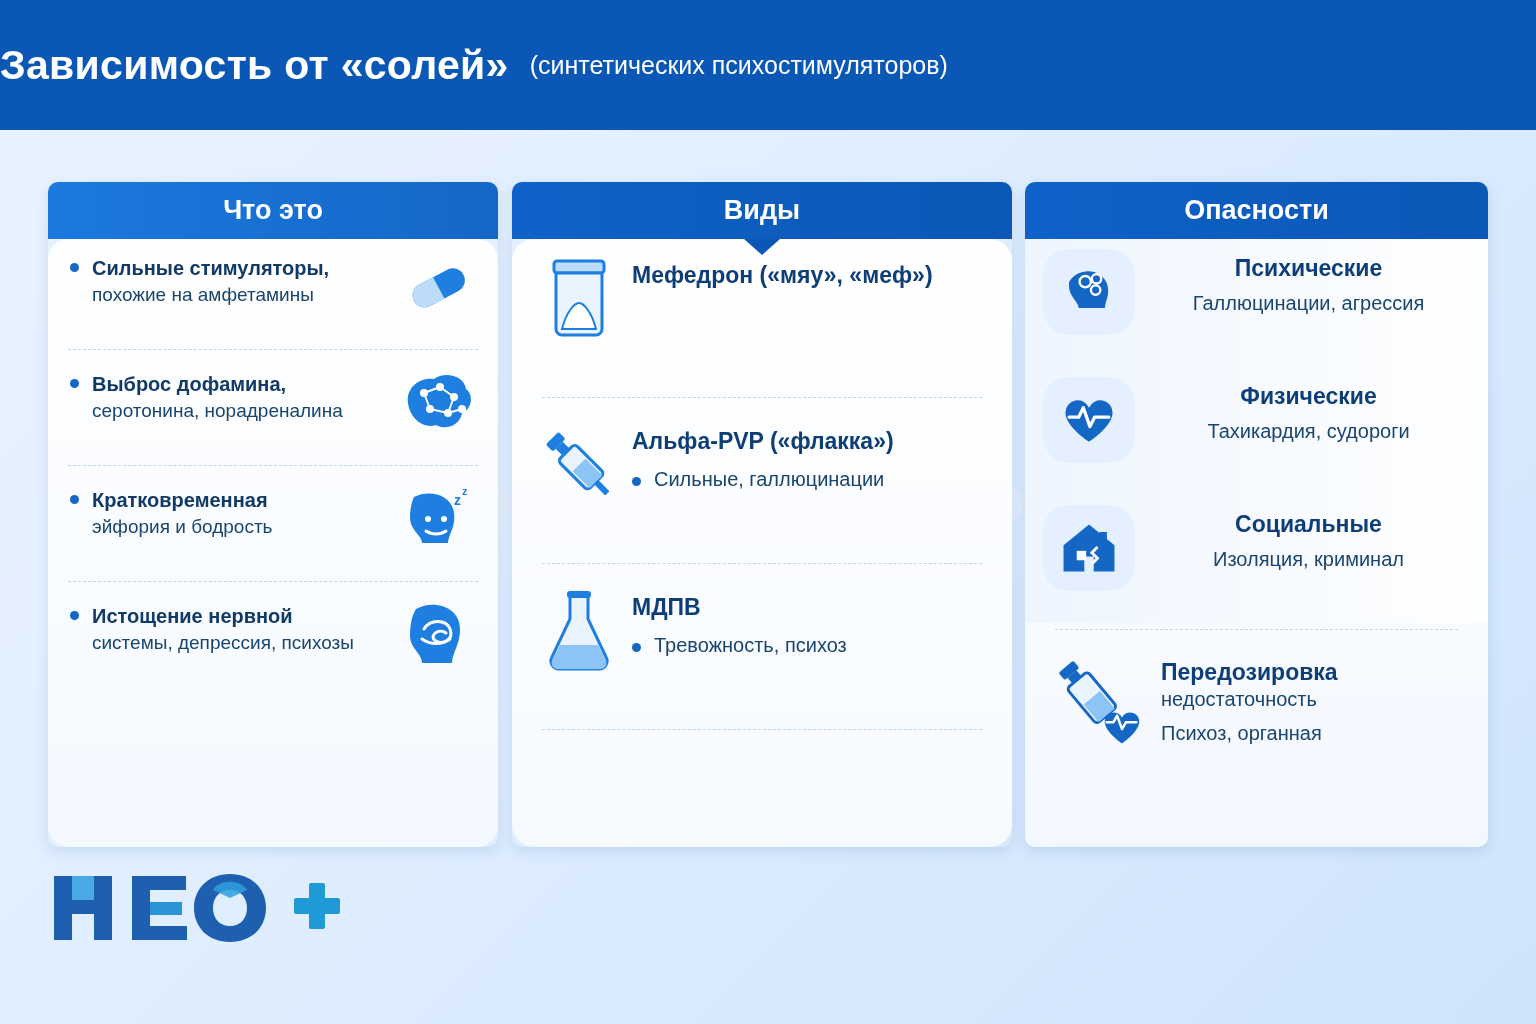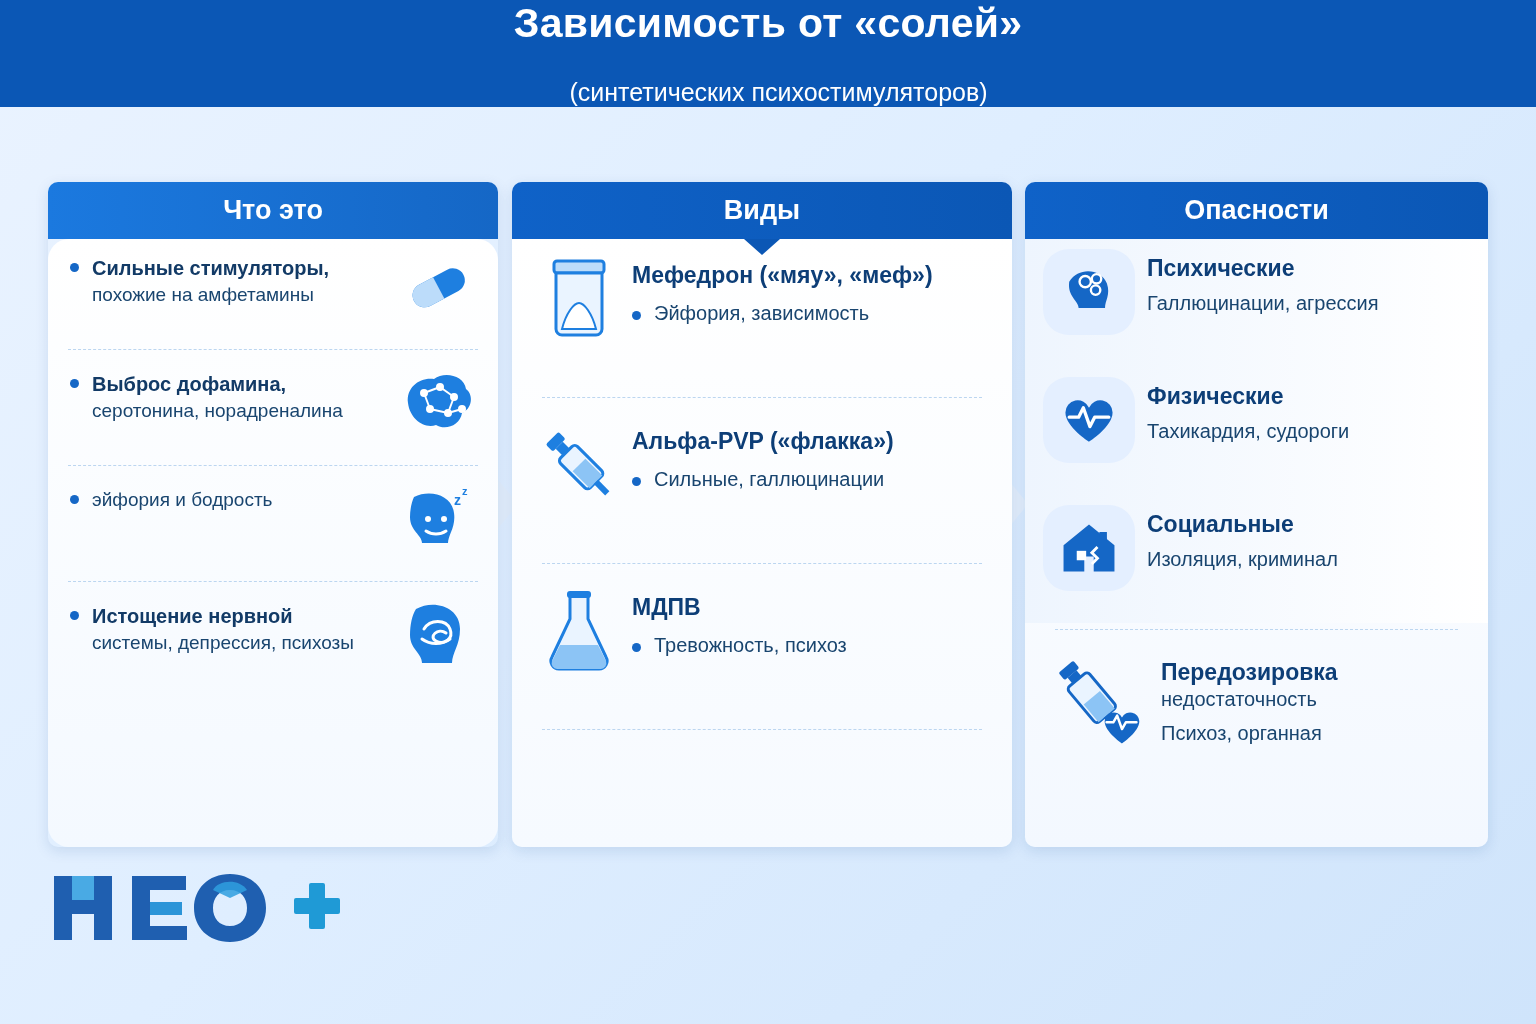--- a/index.html
+++ b/index.html
@@ -4,23 +4,23 @@
 <style>
   html,body{margin:0;padding:0;}
   body{
     width:1536px;height:1024px;
     font-family:"Liberation Sans", sans-serif;
     background:linear-gradient(135deg,#eaf3ff 0%,#dfeeff 45%,#cfe4fb 100%);
     overflow:hidden;position:relative;
   }
   
   .header{
-    position:absolute;left:0;top:0;width:1536px;height:107px;
+    position:absolute;left:0;top:0;width:1536px;height:130px;
     background:#0b57b5;
-    display:flex;align-items:center;justify-content:space-between;flex-direction:column;
+    display:flex;align-items:center;justify-content:flex-start;
   }
   .header-title{
     color:#ffffff;font-size:41px;font-weight:bold;letter-spacing:.3px;
     white-space:nowrap;
   }
   .header-sub{
     color:#ffffff;font-size:25px;font-weight:normal;margin-left:21px;
   }
   
   .col{position:absolute;border-radius:10px;overflow:hidden;
@@ -28,21 +28,21 @@
   .col-head{
     height:57px;display:flex;align-items:center;justify-content:center;
     color:#fff;font-size:27px;font-weight:bold;
   }
   .col-body{background:#ffffff;}
   #col1{left:48px;top:182px;width:450px;height:665px;}
   #col1 .col-head{background:linear-gradient(90deg,#1b79df,#1567c6);}
   #col1 .col-body{height:608px;background:linear-gradient(180deg,#ffffff,#f4f9ff);border-radius:21px;}
   #col2{left:512px;top:182px;width:500px;height:665px;}
   #col2 .col-head{background:linear-gradient(90deg,#0f62c8,#0b57b5);}
-  #col2 .col-body{height:608px;background:linear-gradient(180deg,#ffffff,#f6faff);}
+  #col2 .col-body{height:608px;background:linear-gradient(180deg,#ffffff,#f6faff);border-radius:22px;}
   #col3{left:1025px;top:182px;width:463px;height:665px;}
   #col3 .col-head{background:linear-gradient(90deg,#0f62c8,#0b57b5);}
   #col3 .col-body{height:608px;background:linear-gradient(180deg,#ffffff,#f3f8ff);}
   
   .notch{position:absolute;left:50%;top:57px;transform:translateX(-50%);
     width:0;height:0;border-left:18px solid transparent;border-right:18px solid transparent;
     border-top:16px solid #0b57b5;}
   
   .arrow{position:absolute;top:470px;width:0;height:0;
     border-top:34px solid transparent;border-bottom:34px solid transparent;
@@ -58,21 +58,21 @@
   .c1-icon{position:absolute;right:14px;top:8px;width:96px;height:80px;}
   
   .c2-item{position:relative;padding:22px 18px 18px 120px;min-height:112px;}
   .c2-title{font-size:23px;font-weight:bold;color:#0d3e77;line-height:1.25;}
   .c2-sub{font-size:20px;color:#19456f;margin-top:12px;position:relative;padding-left:22px;}
   .c2-sub .dot{position:absolute;left:0;top:9px;width:9px;height:9px;border-radius:50%;background:#1567c6;}
   .c2-icon{position:absolute;left:22px;top:16px;width:90px;height:88px;}
   .divider2{height:1px;margin:6px 30px;border-top:1px dashed #bcd6f0;}
   
   .c3-item{position:relative;padding:16px 18px 14px 122px;min-height:98px;
-    background:linear-gradient(90deg,#eef5fe,#ffffff);}
+    background:linear-gradient(90deg,#eef5fe,#ffffff);text-align:center;}
   .c3-title{font-size:23px;font-weight:bold;color:#0d3e77;}
   .c3-sub{font-size:20px;color:#19456f;margin-top:8px;line-height:1.3;}
   .c3-icon{position:absolute;left:18px;top:10px;width:92px;height:86px;
     background:#e4efff;border-radius:26px;display:flex;align-items:center;justify-content:center;}
   .c3-overdose{position:relative;padding:22px 0 18px 136px;min-height:128px;}
   .c3-overdose .c3-icon{background:transparent;width:120px;height:110px;left:10px;top:12px;}
   
   .logo{position:absolute;left:48px;top:868px;width:300px;height:80px;}
 </style>
 </head>
@@ -122,20 +122,21 @@
             <line x1="42" y1="46" x2="60" y2="50"></line>
           <line x1="60" y1="50" x2="66" y2="34"></line>
             <line x1="60" y1="50" x2="74" y2="46"></line>
         </g>
       </svg>
     </div>
     <div class="divider"></div>
 
     <div class="c1-item">
       <span class="dot"></span>
+      <div class="c1-l1">Кратковременная</div>
       <div class="c1-l2">эйфория и бодрость</div>
       <svg class="c1-icon" viewBox="0 0 96 80">
         <path d="M26 18c16-8 38-2 40 16 2 14-6 22-6 30H34c0-8-12-12-12-26 0-8 2-16 4-20z" fill="#1e7fe0"></path>
         <circle cx="40" cy="40" r="3" fill="#fff"></circle>
           <circle cx="56" cy="40" r="3" fill="#fff"></circle>
         <path d="M38 52c6 4 14 4 20 0" stroke="#fff" stroke-width="3" fill="none" stroke-linecap="round"></path>
         <text x="66" y="26" font-size="14" fill="#1e7fe0" font-family="Liberation Sans, sans-serif" font-weight="bold">z</text>
         <text x="74" y="16" font-size="11" fill="#1e7fe0" font-family="Liberation Sans, sans-serif" font-weight="bold">z</text>
       </svg>
     </div>
@@ -162,24 +163,20 @@
   <div class="notch"></div>
   <div class="col-body">
 
     <div class="c2-item">
       <svg class="c2-icon" viewBox="0 0 90 88">
         <rect x="20" y="6" width="50" height="12" rx="3" fill="#bcdcfa" stroke="#1e7fe0" stroke-width="3"></rect>
         <path d="M22 18h46v56a6 6 0 0 1-6 6H28a6 6 0 0 1-6-6z" fill="#eaf4ff" stroke="#1e7fe0" stroke-width="3"></path>
         <path d="M28 74c4-16 12-26 17-26s13 10 17 26z" fill="#ffffff" stroke="#1e7fe0" stroke-width="2"></path>
       </svg>
       <div class="c2-title">Мефедрон («мяу», «меф»)</div>
-      <div class="c2-sub">
-        <span class="dot"></span>
-        <span>Эйфория, зависимость</span>
-      </div>
     </div>
     <div class="divider2"></div>
 
     <div class="c2-item">
       <svg class="c2-icon" viewBox="0 0 90 88">
         <g transform="rotate(-45 45 44)">
           <rect x="36" y="6" width="18" height="10" rx="2" fill="#1e7fe0"></rect>
           <rect x="40" y="16" width="10" height="10" fill="#1e7fe0"></rect>
           <rect x="33" y="26" width="24" height="42" rx="4" fill="#eaf4ff" stroke="#1e7fe0" stroke-width="3"></rect>
           <rect x="36" y="44" width="18" height="24" fill="#8cc4f5"></rect>

